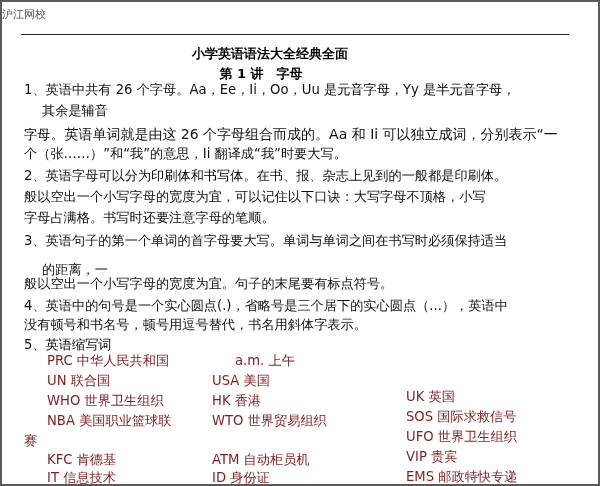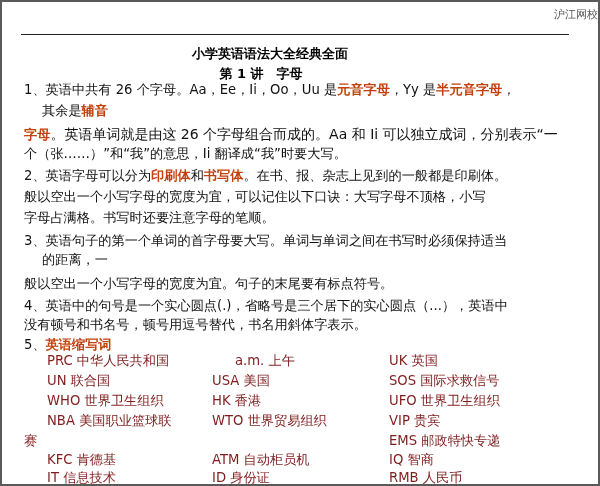--- a/index.html
+++ b/index.html
@@ -3,36 +3,36 @@
 <meta charset="utf-8">
 <style>
   html, body { margin: 0; padding: 0; background: #ffffff; }
   body { width: 600px; height: 486px; overflow: hidden; position: relative; }
   .page {
     position: absolute; left: 0; top: 0; width: 600px; height: 486px;
     box-sizing: border-box; border: 2px solid #5a5a5a; background: #fff;
     font-family: "DejaVu Sans", "Liberation Sans", sans-serif; color: #111;
   }
   .running-header {
-    position: absolute; left: 0; width: 100%; top: 5px; text-align: right;
+    position: absolute; left: 0; width: 100%; top: 5px; text-align: left;
     font-family: "DejaVu Serif", "Liberation Serif", serif; font-size: 11px; color: #555;
   }
   .header-rule { position: absolute; left: 19px; width: 475px; top: 32px; height: 0; border-top: 1.5px solid #222; }
   .header-rule.wide { width: 548px; }
   .title {
     position: absolute; left: 0; width: 100%; text-align: center; font-weight: bold;
     font-size: 13px; color: #000;
   }
   .t1 { top: 43px; left: -30px; }
   .t2 { top: 63px; left: -39px; }
   .line { position: absolute; left: 22px; font-size: 13.2px; line-height: 18px; white-space: nowrap; color: #111; }
   .line.indent { left: 40px; }
-  b { font-weight: bold; color: #c2410c; }
+  b { font-weight: normal; color: #000000; }
   .abbr { position: absolute; font-size: 13.2px; line-height: 18px; white-space: nowrap; color: #7f1d1d; }
-  .c1 { left: 45px; } .c2 { left: 210px; } .c3 { left: 387px; }
+  .c1 { left: 45px; } .c2 { left: 210px; } .c3 { left: 404px; margin-top: 36px; }
   .c2b { left: 233px; }
   .lone { left: 22px; }
 </style>
 </head>
 <body>
 
 <div class="page">
   <div class="running-header">沪江网校</div>
   <div class="header-rule wide"></div>
 
@@ -52,21 +52,21 @@
     <span>个（张……）”和“我”的意思，Ii 翻译成“我”时要大写。</span>
   </div>
 
   <div class="line" style="top:165px">
     <span>2、英语字母可以分为</span><b>印刷体</b><span>和</span><b>书写体</b><span>。在书、报、杂志上见到的一般都是印刷体。</span>
   </div>
   <div class="line" style="top:186px">般以空出一个小写字母的宽度为宜，可以记住以下口诀：大写字母不顶格，小写</div>
   <div class="line" style="top:207px">字母占满格。书写时还要注意字母的笔顺。</div>
 
   <div class="line" style="top:230px">3、英语句子的第一个单词的首字母要大写。单词与单词之间在书写时必须保持适当</div>
-  <div class="line indent" style="top:249px">的距离，一</div>
+  <div class="line indent" style="top:259px">的距离，一</div>
   <div class="line" style="top:273px">般以空出一个小写字母的宽度为宜。句子的末尾要有标点符号。</div>
 
   <div class="line" style="top:295px">4、英语中的句号是一个实心圆点(.)，省略号是三个居下的实心圆点（...），英语中</div>
   <div class="line" style="top:314px">没有顿号和书名号，顿号用逗号替代，书名用斜体字表示。</div>
 
   <div class="line" style="top:334px">
     <span>5、</span><b>英语缩写词</b>
   </div>
 
   <div class="abbr c1" style="top:350px">PRC 中华人民共和国</div>

